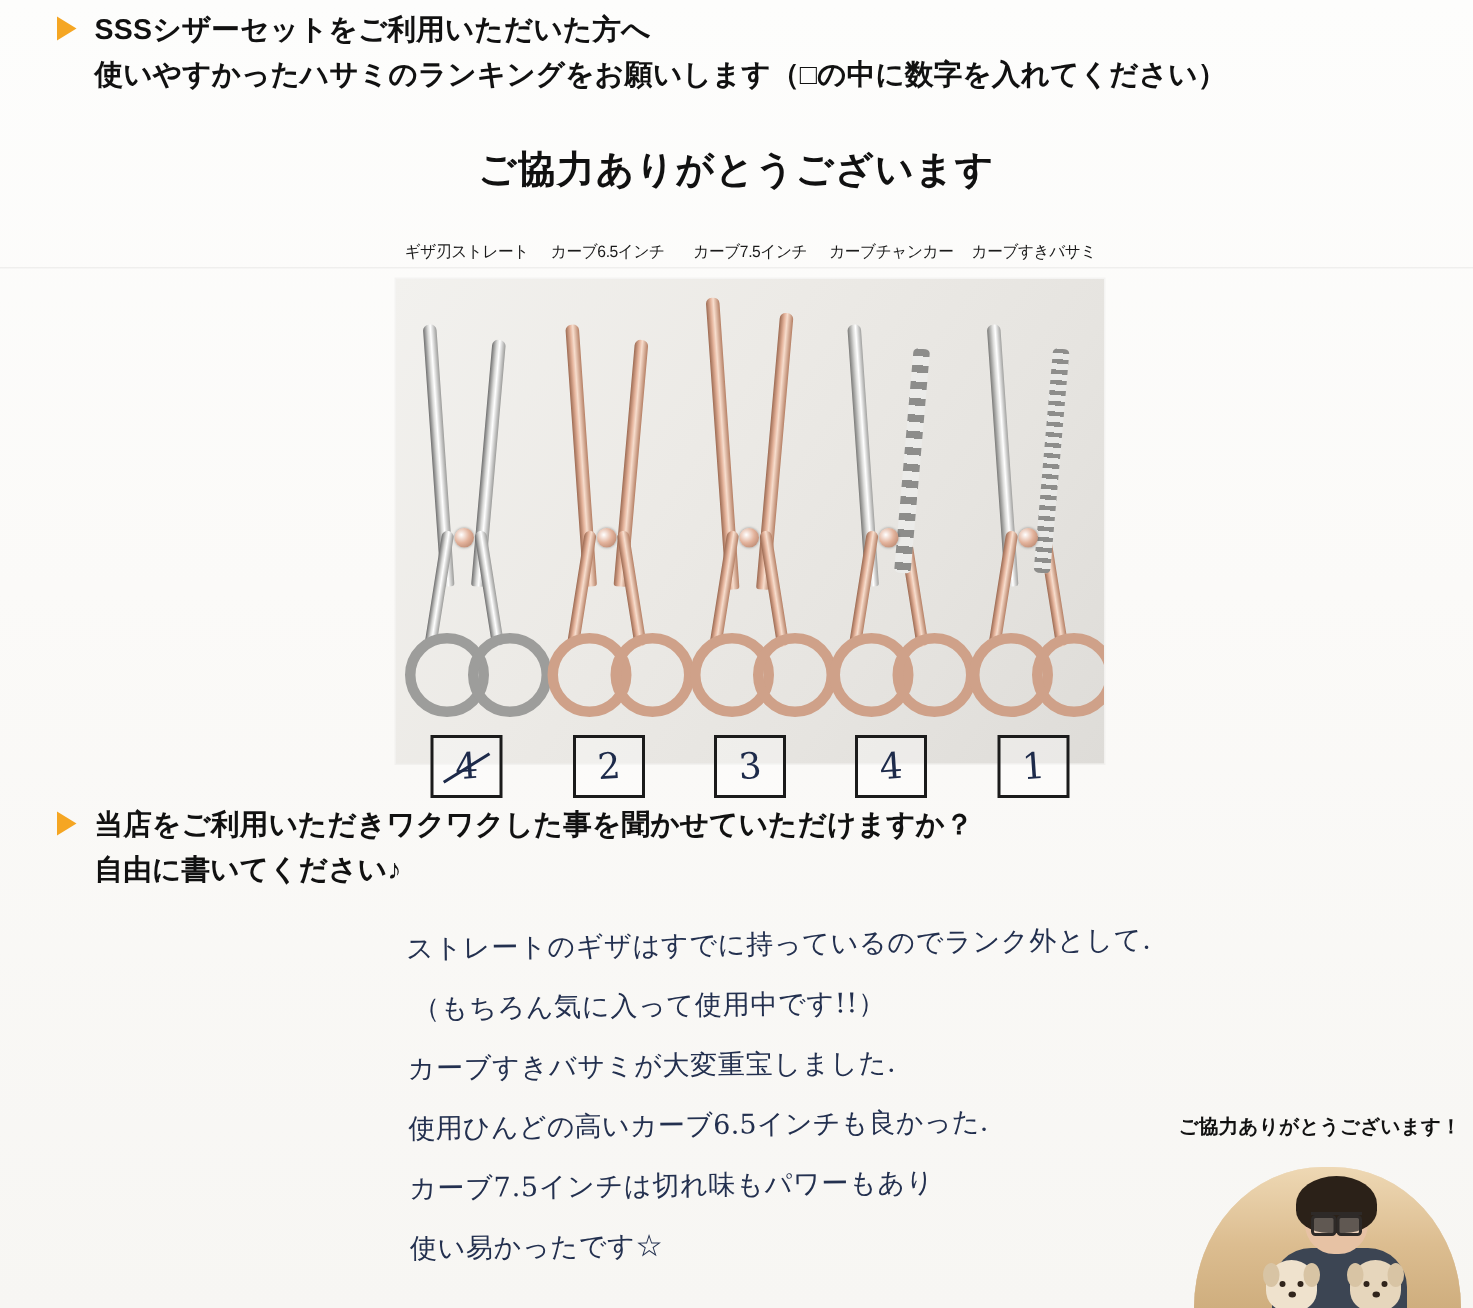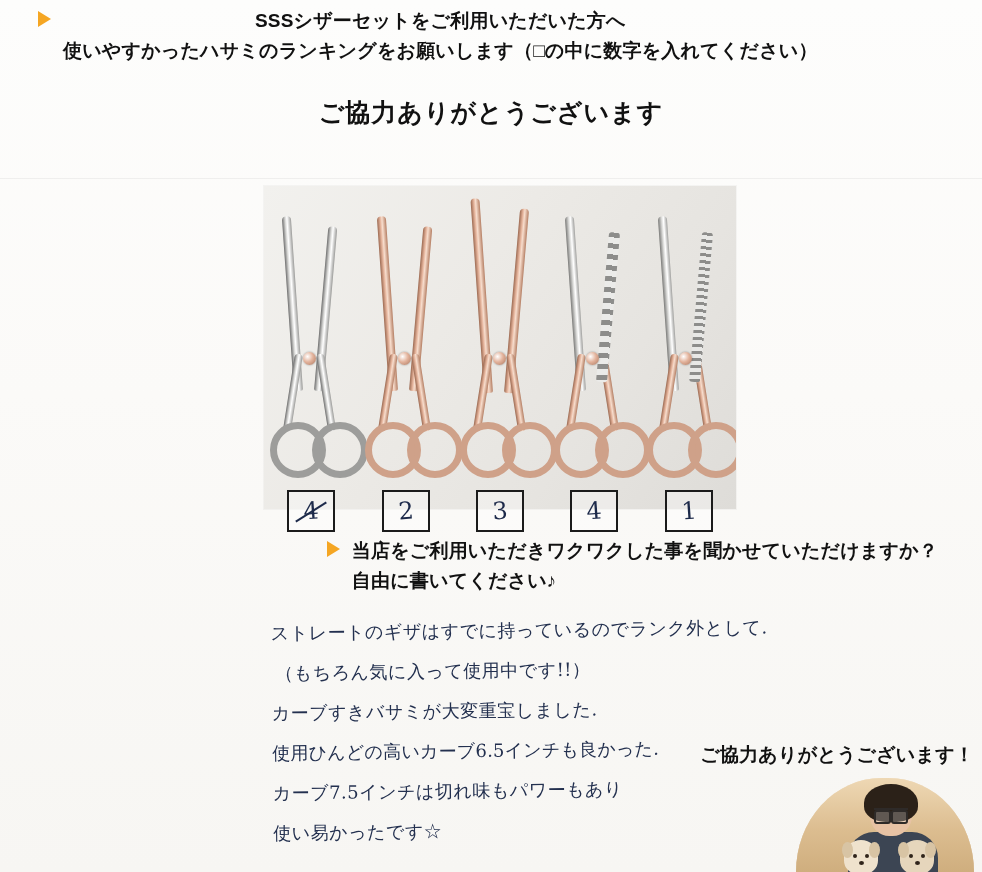--- a/index.html
+++ b/index.html
@@ -252,21 +252,21 @@
     white-space: nowrap;
   }
   .handwriting div:nth-child(2) { padding-left: 4px; }
   .handwriting div:nth-child(4) { letter-spacing: 0.2px; }
 
   
   .thanks {
     position: absolute;
     right: 8px;
     top: 742px;
-    font-size: 19px;
+    font-size: 13px;
     font-weight: 700;
     color: #111;
     letter-spacing: 0.2px;
   }
   .portrait {
     position: absolute;
     right: 8px;
     top: 778px;
     width: 178px;
     height: 94px;
@@ -374,30 +374,37 @@
     width: 100%;
     height: 1px;
     background: rgba(0,0,0,0.05);
   }
 </style>
 </head>
 <body>
 
 <div class="page">
 
-  <div class="q-block" style="left:38px; top:6px; width:900px;text-align:center;">
+  <div class="q-block" style="left:38px; top:6px; width:900px;">
     <div class="bullet"></div>
     <div class="q-text">SSSシザーセットをご利用いただいた方へ
 使いやすかったハサミのランキングをお願いします（□の中に数字を入れてください）</div>
   </div>
 
   <div class="set-title">ご協力ありがとうございます</div>
 
   <div class="paper-edge"></div>
 
+  <div class="labels">
+    <span>ギザ刃ストレート</span>
+    <span>カーブ6.5インチ</span>
+    <span>カーブ7.5インチ</span>
+    <span>カーブチャンカー</span>
+    <span>カーブすきバサミ</span>
+  </div>
 
   <div class="photo">
     <div class="photo-bg"></div>
     <div class="scissor-row">
 
       <div class="scissor steel" style="left:0px;">
         <div class="sc-blade left"></div>
         <div class="sc-blade right"></div>
         <div class="sc-screw"></div>
         <div class="sc-shank left"></div>
@@ -470,21 +477,21 @@
         <div class="ans-val">4</div>
       </div>
     </div>
     <div class="box-cell">
       <div class="ans-box">
         <div class="ans-val">1</div>
       </div>
     </div>
   </div>
 
-  <div class="q-block" style="left:38px; top:536px; width:900px;justify-content:flex-end;">
+  <div class="q-block" style="left:38px; top:536px; width:900px;">
     <div class="bullet"></div>
     <div class="q-text">当店をご利用いただきワクワクした事を聞かせていただけますか？
 自由に書いてください♪</div>
   </div>
 
   <div class="handwriting">
     <div>ストレートのギザはすでに持っているのでランク外として.</div>
     <div>（もちろん気に入って使用中です!!）</div>
     <div>カーブすきバサミが大変重宝しました.</div>
     <div>使用ひんどの高いカーブ6.5インチも良かった.</div>

